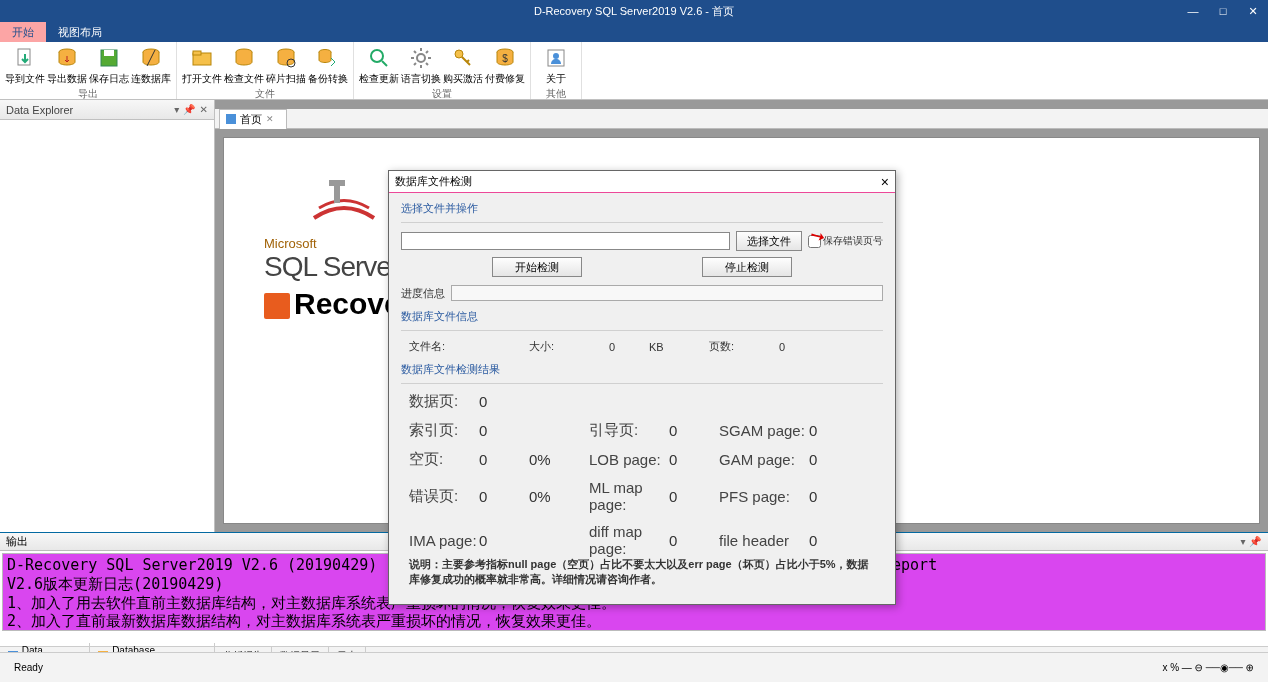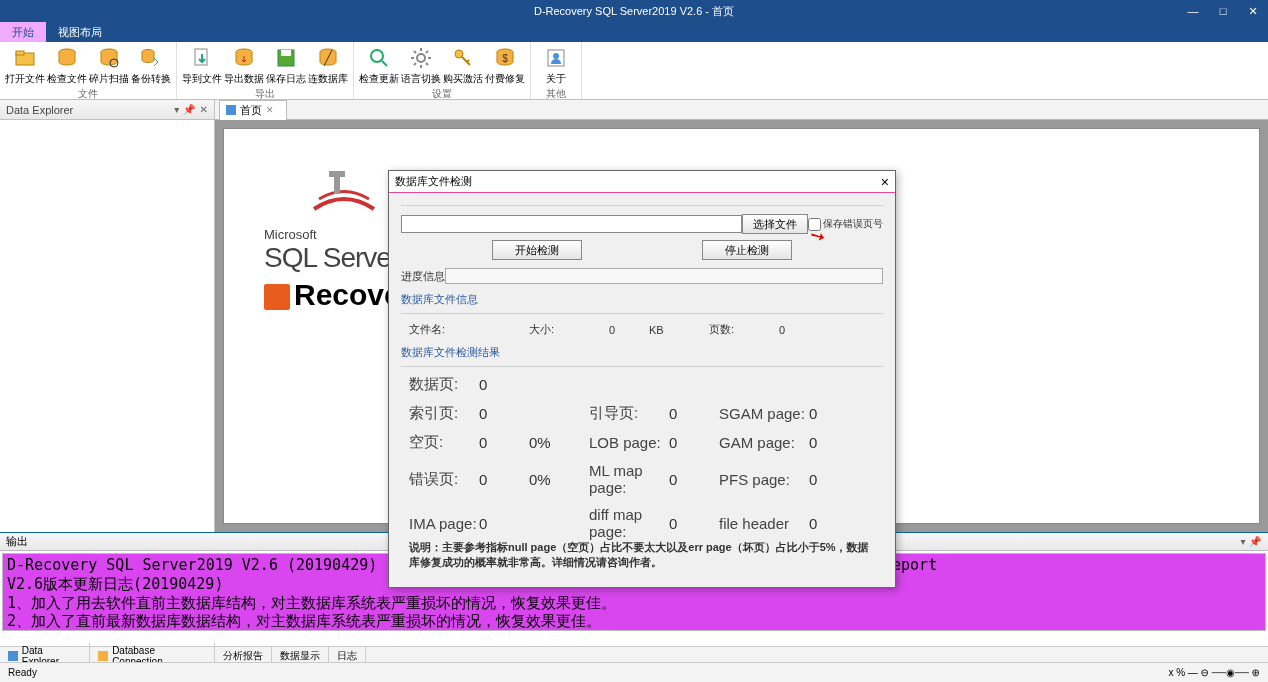--- a/index.html
+++ b/index.html
@@ -6,62 +6,62 @@
 body { font-family: "Microsoft YaHei", "SimSun", sans-serif; font-size: 11px; background: #fff; width: 1268px; height: 682px; overflow: hidden; position: relative; }
 
 
 .titlebar { height: 22px; background: #1f4e8c; color: #fff; display: flex; align-items: center; justify-content: center; position: relative; font-size: 11px; }
 .win-controls { position: absolute; right: 0; display: flex; }
 .win-btn { width: 30px; height: 22px; display: flex; align-items: center; justify-content: center; color: #fff; font-size: 11px; }
 
 
 .menutabs { height: 20px; background: #1f4e8c; display: flex; font-size: 11px; }
 .menutab { padding: 3px 12px; color: #fff; cursor: pointer; }
-.menutab.active { background: #f0abfc; color: #1f4e8c; }
+.menutab.active { background: #fca5a5; color: #1f4e8c; }
 
 
 .ribbon { height: 58px; background: #fff; border-bottom: 1px solid #c0c0c0; display: flex; }
 .ribbon-group { border-right: 1px solid #e0e0e0; display: flex; flex-direction: column; padding: 2px 4px 0 4px; }
 .ribbon-group-items { display: flex; flex: 1; }
 .ribbon-item { display: flex; flex-direction: column; align-items: center; justify-content: flex-start; width: 42px; padding-top: 2px; font-size: 10px; cursor: pointer; }
 .ribbon-icon { width: 24px; height: 24px; margin-bottom: 2px; }
 .ribbon-group-label { text-align: center; font-size: 10px; color: #666; padding: 1px 0; }
 
 
 .panel-header { height: 20px; background: linear-gradient(#f7f7f7,#e8e8e8); border-bottom: 1px solid #c0c0c0; display: flex; align-items: center; padding: 0 6px; font-size: 11px; color: #444; justify-content: space-between; }
 
 
 .main { display: flex; height: 432px; }
 .sidebar { width: 215px; border-right: 1px solid #c0c0c0; background: #fff; display: flex; flex-direction: column; }
 .sidebar-body { flex: 1; background: #fff; }
 
 .content { flex: 1; background: #999; position: relative; display: flex; flex-direction: column; }
-.doc-tab-strip { height: 20px; background: #f3f3f3; border-bottom: 1px solid #bbb; display: flex; align-items: center; padding-left: 4px; font-size: 11px; }
+.doc-tab-strip { height: 20px; background: #f3f3f3; border-bottom: 1px solid #bbb; display: flex; align-items: center; padding-left: 4px; font-size: 11px; margin-top: 9px; }
 .doc-tab { background: #fff; border: 1px solid #bbb; border-bottom: none; padding: 2px 12px 2px 6px; display: flex; align-items: center; gap: 4px; }
 .doc-tab .small-icon { width: 10px; height: 10px; background: #4a90d9; display: inline-block; }
 .doc-area { flex: 1; background: #999; padding: 8px; position: relative; }
 .doc-page { width: 100%; height: 100%; background: #fff; border: 1px solid #888; position: relative; overflow: hidden; }
 
 
 .logo-area { position: absolute; left: 40px; top: 40px; }
 .logo-cyl { width: 80px; height: 52px; position: relative; margin-left: 40px; }
 .logo-cyl svg { width: 100%; height: 100%; }
-.logo-text1 { font-size: 13px; color: #404040; margin-top: 6px; font-family: "Segoe UI", sans-serif; }
+.logo-text1 { font-size: 13px; color: #a16207; margin-top: 6px; font-family: "Segoe UI", sans-serif; }
 .logo-text2 { font-size: 28px; color: #444; font-family: "Segoe UI", sans-serif; letter-spacing: -1px; }
 .logo-text3 { font-size: 30px; color: #000; font-weight: bold; font-family: Arial; margin-top: 4px; }
 .logo-orange { display: inline-block; width: 26px; height: 26px; background: #e85c1e; vertical-align: middle; margin-right: 4px; border-radius: 2px; }
 
 
 .dialog { position: absolute; left: 388px; top: 170px; width: 508px; background: #f0f0f0; border: 1px solid #666; box-shadow: 2px 2px 8px rgba(0,0,0,0.3); z-index: 10; }
 .dialog-title { height: 22px; background: #fff; border-bottom: 1px solid #ec4899; display: flex; align-items: center; padding: 0 6px; font-size: 11px; justify-content: space-between; }
 .dialog-body { padding: 8px 12px; font-size: 11px; color: #333; }
 .dlg-section { margin-bottom: 8px; }
 .dlg-section-title { color: #2a5aa0; font-size: 11px; margin-bottom: 6px; }
 .dlg-divider { border: none; border-top: 1px solid #d0d0d0; margin: 4px 0 8px 0; }
-.dlg-row { display: flex; align-items: center; margin-bottom: 6px; }
+.dlg-row { display: flex; align-items: center; gap: 6px; margin-bottom: 6px; }
 .dlg-input { flex: 1; height: 18px; border: 1px solid #888; background: #fff; padding: 0 4px; font-size: 11px; }
 .dlg-btn { height: 20px; padding: 0 10px; border: 1px solid #888; background: linear-gradient(#fefefe,#e5e5e5); font-size: 11px; cursor: pointer; }
 .dlg-btn-row { display: flex; gap: 120px; justify-content: center; margin: 4px 0 8px 0; }
 .dlg-cb-label { display: flex; align-items: center; gap: 2px; font-size: 10px; white-space: nowrap; }
 .progress-bar { flex: 1; height: 16px; border: 1px solid #aaa; background: #f8f8f8; }
 .info-grid { display: grid; grid-template-columns: 60px 60px 80px 40px 60px 70px 40px; row-gap: 4px; font-size: 11px; align-items: center; padding-left: 8px; }
 .detect-grid { display: grid; grid-template-columns: 70px 50px 60px 80px 50px 90px 30px; row-gap: 10px; font-size: 15px; align-items: center; padding-left: 8px; }
 .detect-grid .lbl { color: #444; }
 .note { font-size: 11px; font-weight: bold; line-height: 1.4; padding: 0 8px; }
 .arrow { position: absolute; left: 810px; top: 225px; z-index: 11; color: #d00; font-size: 18px; transform: rotate(-30deg); pointer-events: none; }
@@ -69,21 +69,21 @@
 
 .output-panel { border-top: 1px solid #0369a1; }
 .output-header { height: 18px; background: linear-gradient(#f7f7f7,#e8e8e8); border-bottom: 1px solid #bbb; display: flex; align-items: center; padding: 0 6px; justify-content: space-between; font-size: 11px; }
 .output-body { height: 78px; background: #d946ef; border: 1px solid #bbb; margin: 2px; font-family: "SimSun", monospace; font-size: 15px; padding: 2px 4px; overflow: hidden; white-space: pre; line-height: 1.25; }
 
 
 .bottom-tabs { height: 18px; background: #f3f3f3; border-top: 1px solid #ccc; display: flex; align-items: center; font-size: 10px; }
 .bottom-tab { padding: 2px 8px; border-right: 1px solid #ccc; display:flex; align-items:center; gap:4px; cursor:pointer; }
 .bottom-tab .ic { width:10px; height:10px; display:inline-block; }
 
-.statusbar { height: 20px; background: #f3f3f3; border-top: 1px solid #ccc; display: flex; align-items: center; padding: 0 8px; font-size: 10px; justify-content: space-between; }
+.statusbar { height: 30px; background: #f3f3f3; border-top: 1px solid #ccc; display: flex; align-items: center; padding: 0 14px; font-size: 10px; justify-content: space-between; }
 
 .pin-icons { display:flex; gap:4px; font-size:10px; color:#666; }
 </style>
 </head>
 <body>
 
 <div class="titlebar">
   <span>D-Recovery SQL Server2019 V2.6 - 首页</span>
   <div class="win-controls">
     <div class="win-btn">—</div>
@@ -95,20 +95,55 @@
 <div class="menutabs">
   <div class="menutab active">开始</div>
   <div class="menutab">视图布局</div>
 </div>
 
 <div class="ribbon">
   <div class="ribbon-group">
     <div class="ribbon-group-items">
       <div class="ribbon-item">
           <svg class="ribbon-icon" viewBox="0 0 24 24">
+            <rect x="5" y="3" width="12" height="16" fill="#fff" stroke="#888"></rect>
+            <path d="M12 8v8m-3-3l3 3 3-3" fill="none" stroke="#2a7" stroke-width="2"></path>
+          </svg>
+          <span>导到文件</span>
+        </div>
+      <div class="ribbon-item">
+          <svg class="ribbon-icon" viewBox="0 0 24 24">
+            <ellipse cx="12" cy="6" rx="8" ry="3" fill="#f5b041" stroke="#b8860b"></ellipse>
+            <path d="M4 6v10c0 1.7 3.6 3 8 3s8-1.3 8-3V6" fill="#f5b041" stroke="#b8860b"></path>
+            <path d="M12 10v6m-2-2l2 2 2-2" stroke="#b22" fill="none"></path>
+          </svg>
+          <span>导出数据</span>
+        </div>
+      <div class="ribbon-item">
+          <svg class="ribbon-icon" viewBox="0 0 24 24">
+            <rect x="4" y="4" width="16" height="16" fill="#5a3" stroke="#385"></rect>
+            <rect x="7" y="4" width="10" height="6" fill="#fff"></rect>
+          </svg>
+          <span>保存日志</span>
+        </div>
+      <div class="ribbon-item">
+          <svg class="ribbon-icon" viewBox="0 0 24 24">
+            <ellipse cx="12" cy="6" rx="8" ry="3" fill="#f5b041" stroke="#b8860b"></ellipse>
+            <path d="M4 6v10c0 1.7 3.6 3 8 3s8-1.3 8-3V6" fill="#f5b041" stroke="#b8860b"></path>
+            <path d="M8 20l8-16" stroke="#333"></path>
+          </svg>
+          <span>连数据库</span>
+        </div>
+    </div>
+    <div class="ribbon-group-label">导出</div>
+  </div>
+  <div class="ribbon-group">
+    <div class="ribbon-group-items">
+      <div class="ribbon-item">
+          <svg class="ribbon-icon" viewBox="0 0 24 24">
             <rect x="3" y="7" width="18" height="12" fill="#f5c04a" stroke="#b8860b"></rect>
             <rect x="3" y="5" width="8" height="4" fill="#f5c04a" stroke="#b8860b"></rect>
           </svg>
           <span>打开文件</span>
         </div>
       <div class="ribbon-item">
           <svg class="ribbon-icon" viewBox="0 0 24 24">
             <ellipse cx="12" cy="6" rx="8" ry="3" fill="#f5b041" stroke="#b8860b"></ellipse>
             <path d="M4 6v10c0 1.7 3.6 3 8 3s8-1.3 8-3V6" fill="#f5b041" stroke="#b8860b"></path>
           </svg>
@@ -125,55 +160,20 @@
       <div class="ribbon-item">
           <svg class="ribbon-icon" viewBox="0 0 24 24">
             <ellipse cx="9" cy="6" rx="6" ry="2.5" fill="#f5b041" stroke="#b8860b"></ellipse>
             <path d="M3 6v8c0 1.4 2.7 2.5 6 2.5s6-1.1 6-2.5V6" fill="#f5b041" stroke="#b8860b"></path>
             <path d="M15 12l4 4-4 4" fill="none" stroke="#2a7"></path>
           </svg>
           <span>备份转换</span>
         </div>
     </div>
     <div class="ribbon-group-label">文件</div>
-  </div>
-  <div class="ribbon-group">
-    <div class="ribbon-group-items">
-      <div class="ribbon-item">
-          <svg class="ribbon-icon" viewBox="0 0 24 24">
-            <rect x="5" y="3" width="12" height="16" fill="#fff" stroke="#888"></rect>
-            <path d="M12 8v8m-3-3l3 3 3-3" fill="none" stroke="#2a7" stroke-width="2"></path>
-          </svg>
-          <span>导到文件</span>
-        </div>
-      <div class="ribbon-item">
-          <svg class="ribbon-icon" viewBox="0 0 24 24">
-            <ellipse cx="12" cy="6" rx="8" ry="3" fill="#f5b041" stroke="#b8860b"></ellipse>
-            <path d="M4 6v10c0 1.7 3.6 3 8 3s8-1.3 8-3V6" fill="#f5b041" stroke="#b8860b"></path>
-            <path d="M12 10v6m-2-2l2 2 2-2" stroke="#b22" fill="none"></path>
-          </svg>
-          <span>导出数据</span>
-        </div>
-      <div class="ribbon-item">
-          <svg class="ribbon-icon" viewBox="0 0 24 24">
-            <rect x="4" y="4" width="16" height="16" fill="#5a3" stroke="#385"></rect>
-            <rect x="7" y="4" width="10" height="6" fill="#fff"></rect>
-          </svg>
-          <span>保存日志</span>
-        </div>
-      <div class="ribbon-item">
-          <svg class="ribbon-icon" viewBox="0 0 24 24">
-            <ellipse cx="12" cy="6" rx="8" ry="3" fill="#f5b041" stroke="#b8860b"></ellipse>
-            <path d="M4 6v10c0 1.7 3.6 3 8 3s8-1.3 8-3V6" fill="#f5b041" stroke="#b8860b"></path>
-            <path d="M8 20l8-16" stroke="#333"></path>
-          </svg>
-          <span>连数据库</span>
-        </div>
-    </div>
-    <div class="ribbon-group-label">导出</div>
   </div>
   <div class="ribbon-group">
     <div class="ribbon-group-items">
       <div class="ribbon-item">
           <svg class="ribbon-icon" viewBox="0 0 24 24">
             <circle cx="10" cy="10" r="6" fill="none" stroke="#2a6" stroke-width="2"></circle>
             <path d="M15 15l5 5" stroke="#2a6" stroke-width="2"></path>
           </svg>
           <span>检查更新</span>
         </div>
@@ -258,20 +258,21 @@
   </div>
 </div>
 
 <div class="dialog">
   <div class="dialog-title">
     <span>数据库文件检测</span>
     <span style="font-family:Arial;font-size:14px;cursor:pointer;">×</span>
   </div>
   <div class="dialog-body">
     <div class="dlg-section">
+      <div class="dlg-section-title">选择文件并操作</div>
       <hr class="dlg-divider">
       <div class="dlg-row">
         <input class="dlg-input" style="">
         <button class="dlg-btn">选择文件</button>
         <label class="dlg-cb-label">
             <input type="checkbox" style="">
             <span>保存错误页号</span>
           </label>
       </div>
       <div class="dlg-btn-row">

